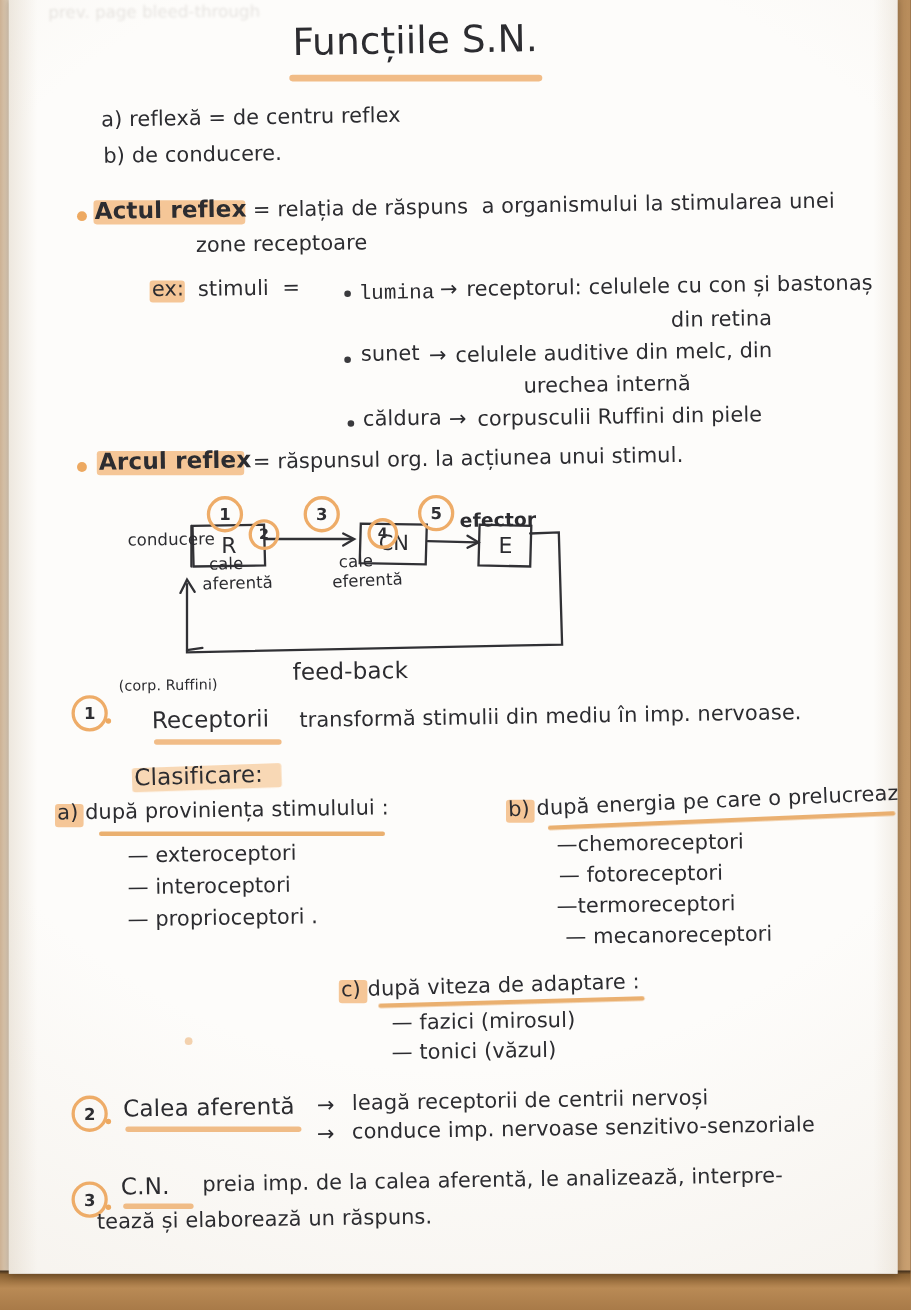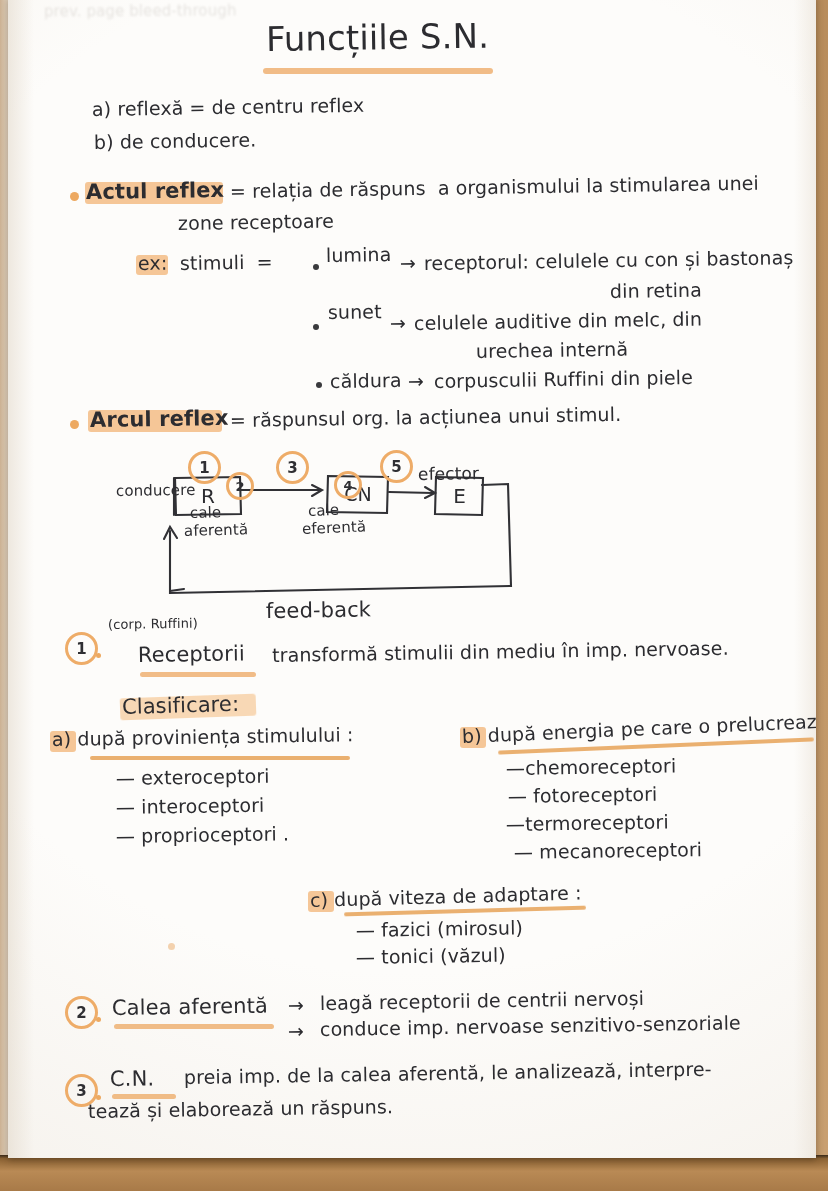--- a/index.html
+++ b/index.html
@@ -170,27 +170,27 @@
     <div class="hl" style="left:77px; top:186px; width:138px; height:22px;"></div>
     <div class="txt hw ink s-big tilt1" style="left:78px; top:185px; font-weight:600;">Actul reflex</div>
     <div class="txt hw ink s-body tilt1" style="left:222px; top:186px;">= relația de răspuns  a organismului la stimularea unei</div>
     <div class="txt hw ink s-body tilt1" style="left:170px; top:218px;">zone receptoare</div>
 
     <div class="hl" style="left:128px; top:259px; width:32px; height:20px;"></div>
     <div class="txt hw ink s-body tilt1" style="left:130px; top:258px;">ex:</div>
     <div class="txt hw ink s-body tilt1" style="left:172px; top:258px;">stimuli  =</div>
 
     <div class="bullet bullet-dark" style="left:305px; top:268px;"></div>
-    <div class="txt hw ink s-body tilt1" style="left:318px; top:250px;">lumina</div>
+    <div class="txt hw ink s-body tilt1" style="left:318px; top:262px;font-family:Liberation Mono, monospace;">lumina</div>
     <div class="txt hw ink s-body tilt1" style="left:392px; top:258px;">→</div>
     <div class="txt hw ink s-body tilt1" style="left:416px; top:258px;">receptorul: celulele cu con și bastonaș</div>
     <div class="txt hw ink s-body tilt1" style="left:602px; top:286px;">din retina</div>
 
     <div class="bullet bullet-dark" style="left:305px; top:328px;"></div>
-    <div class="txt hw ink s-body tilt1" style="left:320px; top:307px;">sunet</div>
+    <div class="txt hw ink s-body tilt1" style="left:320px; top:317px;">sunet</div>
     <div class="txt hw ink s-body tilt1" style="left:382px; top:318px;">→</div>
     <div class="txt hw ink s-body tilt1" style="left:406px; top:318px;">celulele auditive din melc, din</div>
     <div class="txt hw ink s-body tilt1" style="left:468px; top:346px;">urechea internă</div>
 
     <div class="bullet bullet-dark" style="left:308px; top:386px;"></div>
     <div class="txt hw ink s-body tilt1" style="left:322px; top:376px;">căldura</div>
     <div class="txt hw ink s-body tilt1" style="left:400px; top:376px;">→</div>
     <div class="txt hw ink s-body tilt1" style="left:426px; top:376px;">corpusculii Ruffini din piele</div>
 
     <div class="bullet" style="left:62px; top:424px;"></div>
@@ -221,21 +221,21 @@
 
         <path d="M166,482 L166,519"></path>
       </g>
     </svg>
 
     <div class="dbox" style="left:168px; top:481px; width:64px; height:37px; border:none;">R</div>
     <div class="dbox" style="left:320px; top:480px; width:60px; height:36px; border:none; font-size:19px;">CN</div>
     <div class="dbox" style="left:428px; top:481px; width:47px; height:37px; border:none;">E</div>
 
     <div class="dlabel hw ink s-xs tilt1" style="left:108px; top:488px;">conducere</div>
-    <div class="dlabel hw ink s-sm tilt1" style="left:410px; top:470px;">efector</div>
+    <div class="dlabel hw ink s-sm tilt1" style="left:410px; top:470px;font-weight:bold;">efector</div>
 
     <div class="dlabel hw ink s-xs tilt2" style="left:182px; top:510px;">cale</div>
     <div class="dlabel hw ink s-xs tilt2" style="left:176px; top:528px;">aferentă</div>
     <div class="dlabel hw ink s-xs tilt3" style="left:300px; top:508px;">cale</div>
     <div class="dlabel hw ink s-xs tilt3" style="left:294px; top:526px;">eferentă</div>
 
     <div class="dlabel hw ink s-big tilt1" style="left:258px; top:604px;">feed-back</div>
     <div class="dlabel hw ink s-xxs tilt1" style="left:100px; top:622px;">(corp. Ruffini)</div>
 
     <div class="circnum" style="left:180px; top:455px;">1</div>

